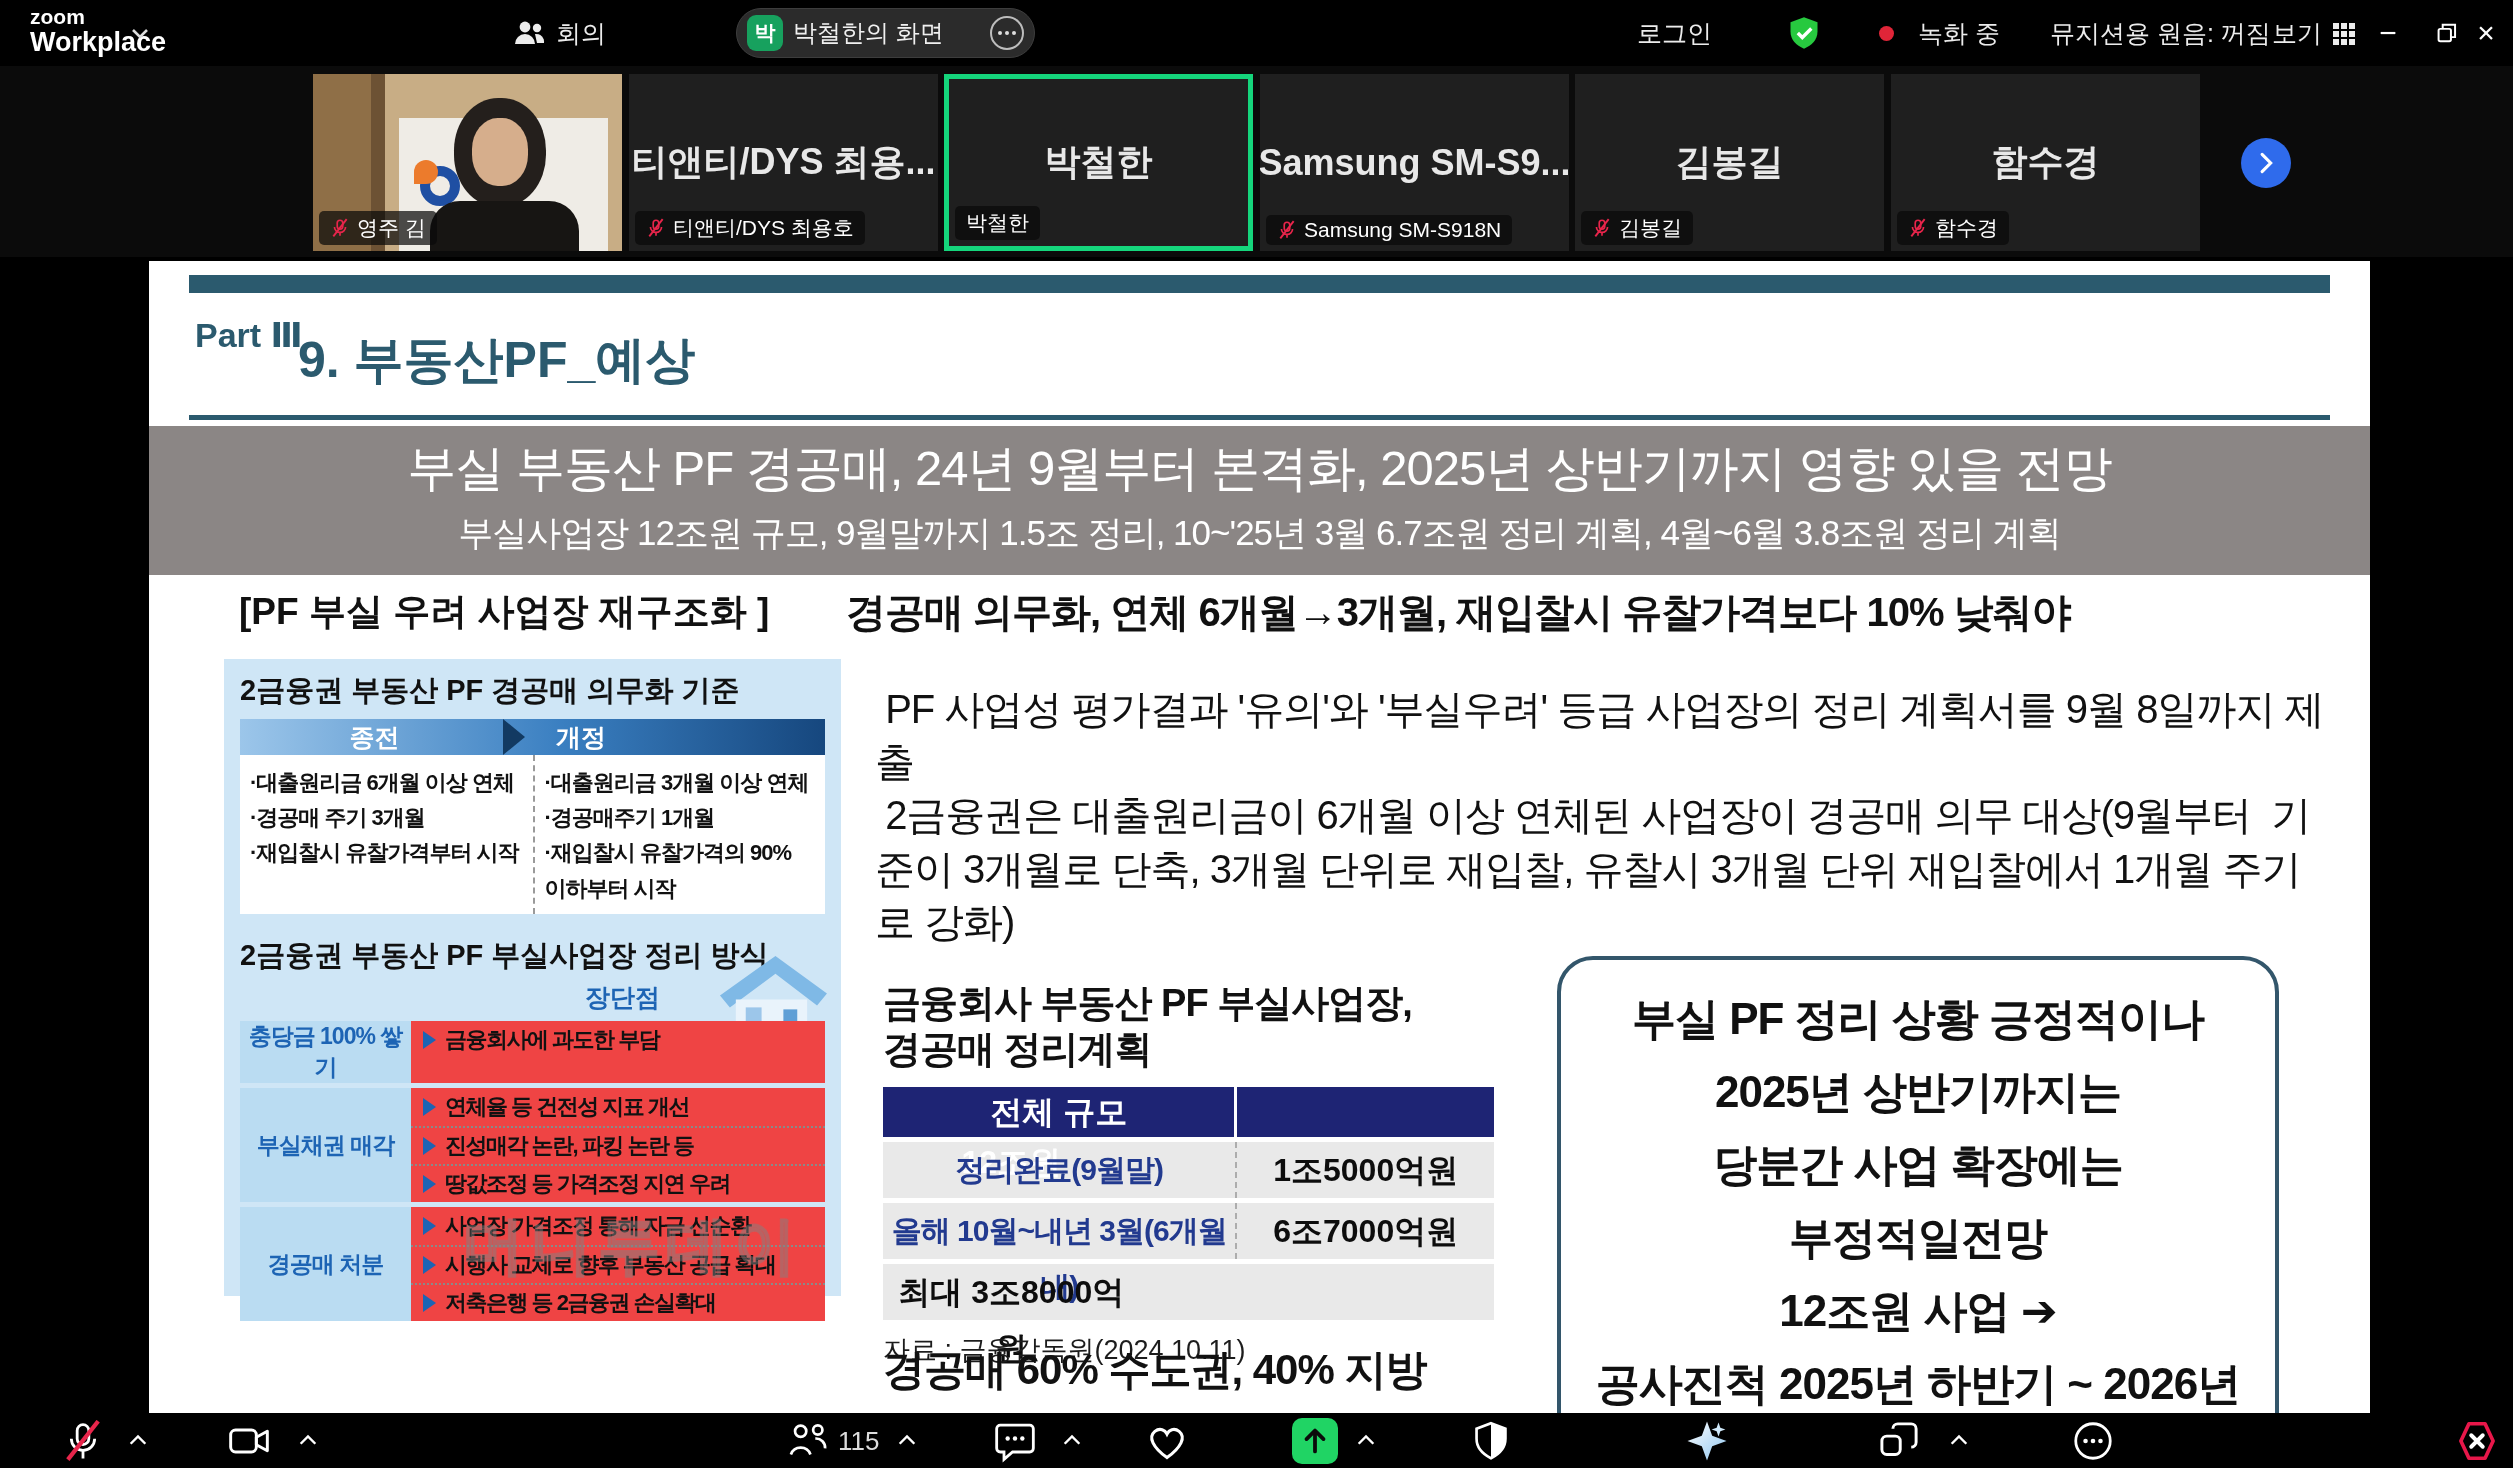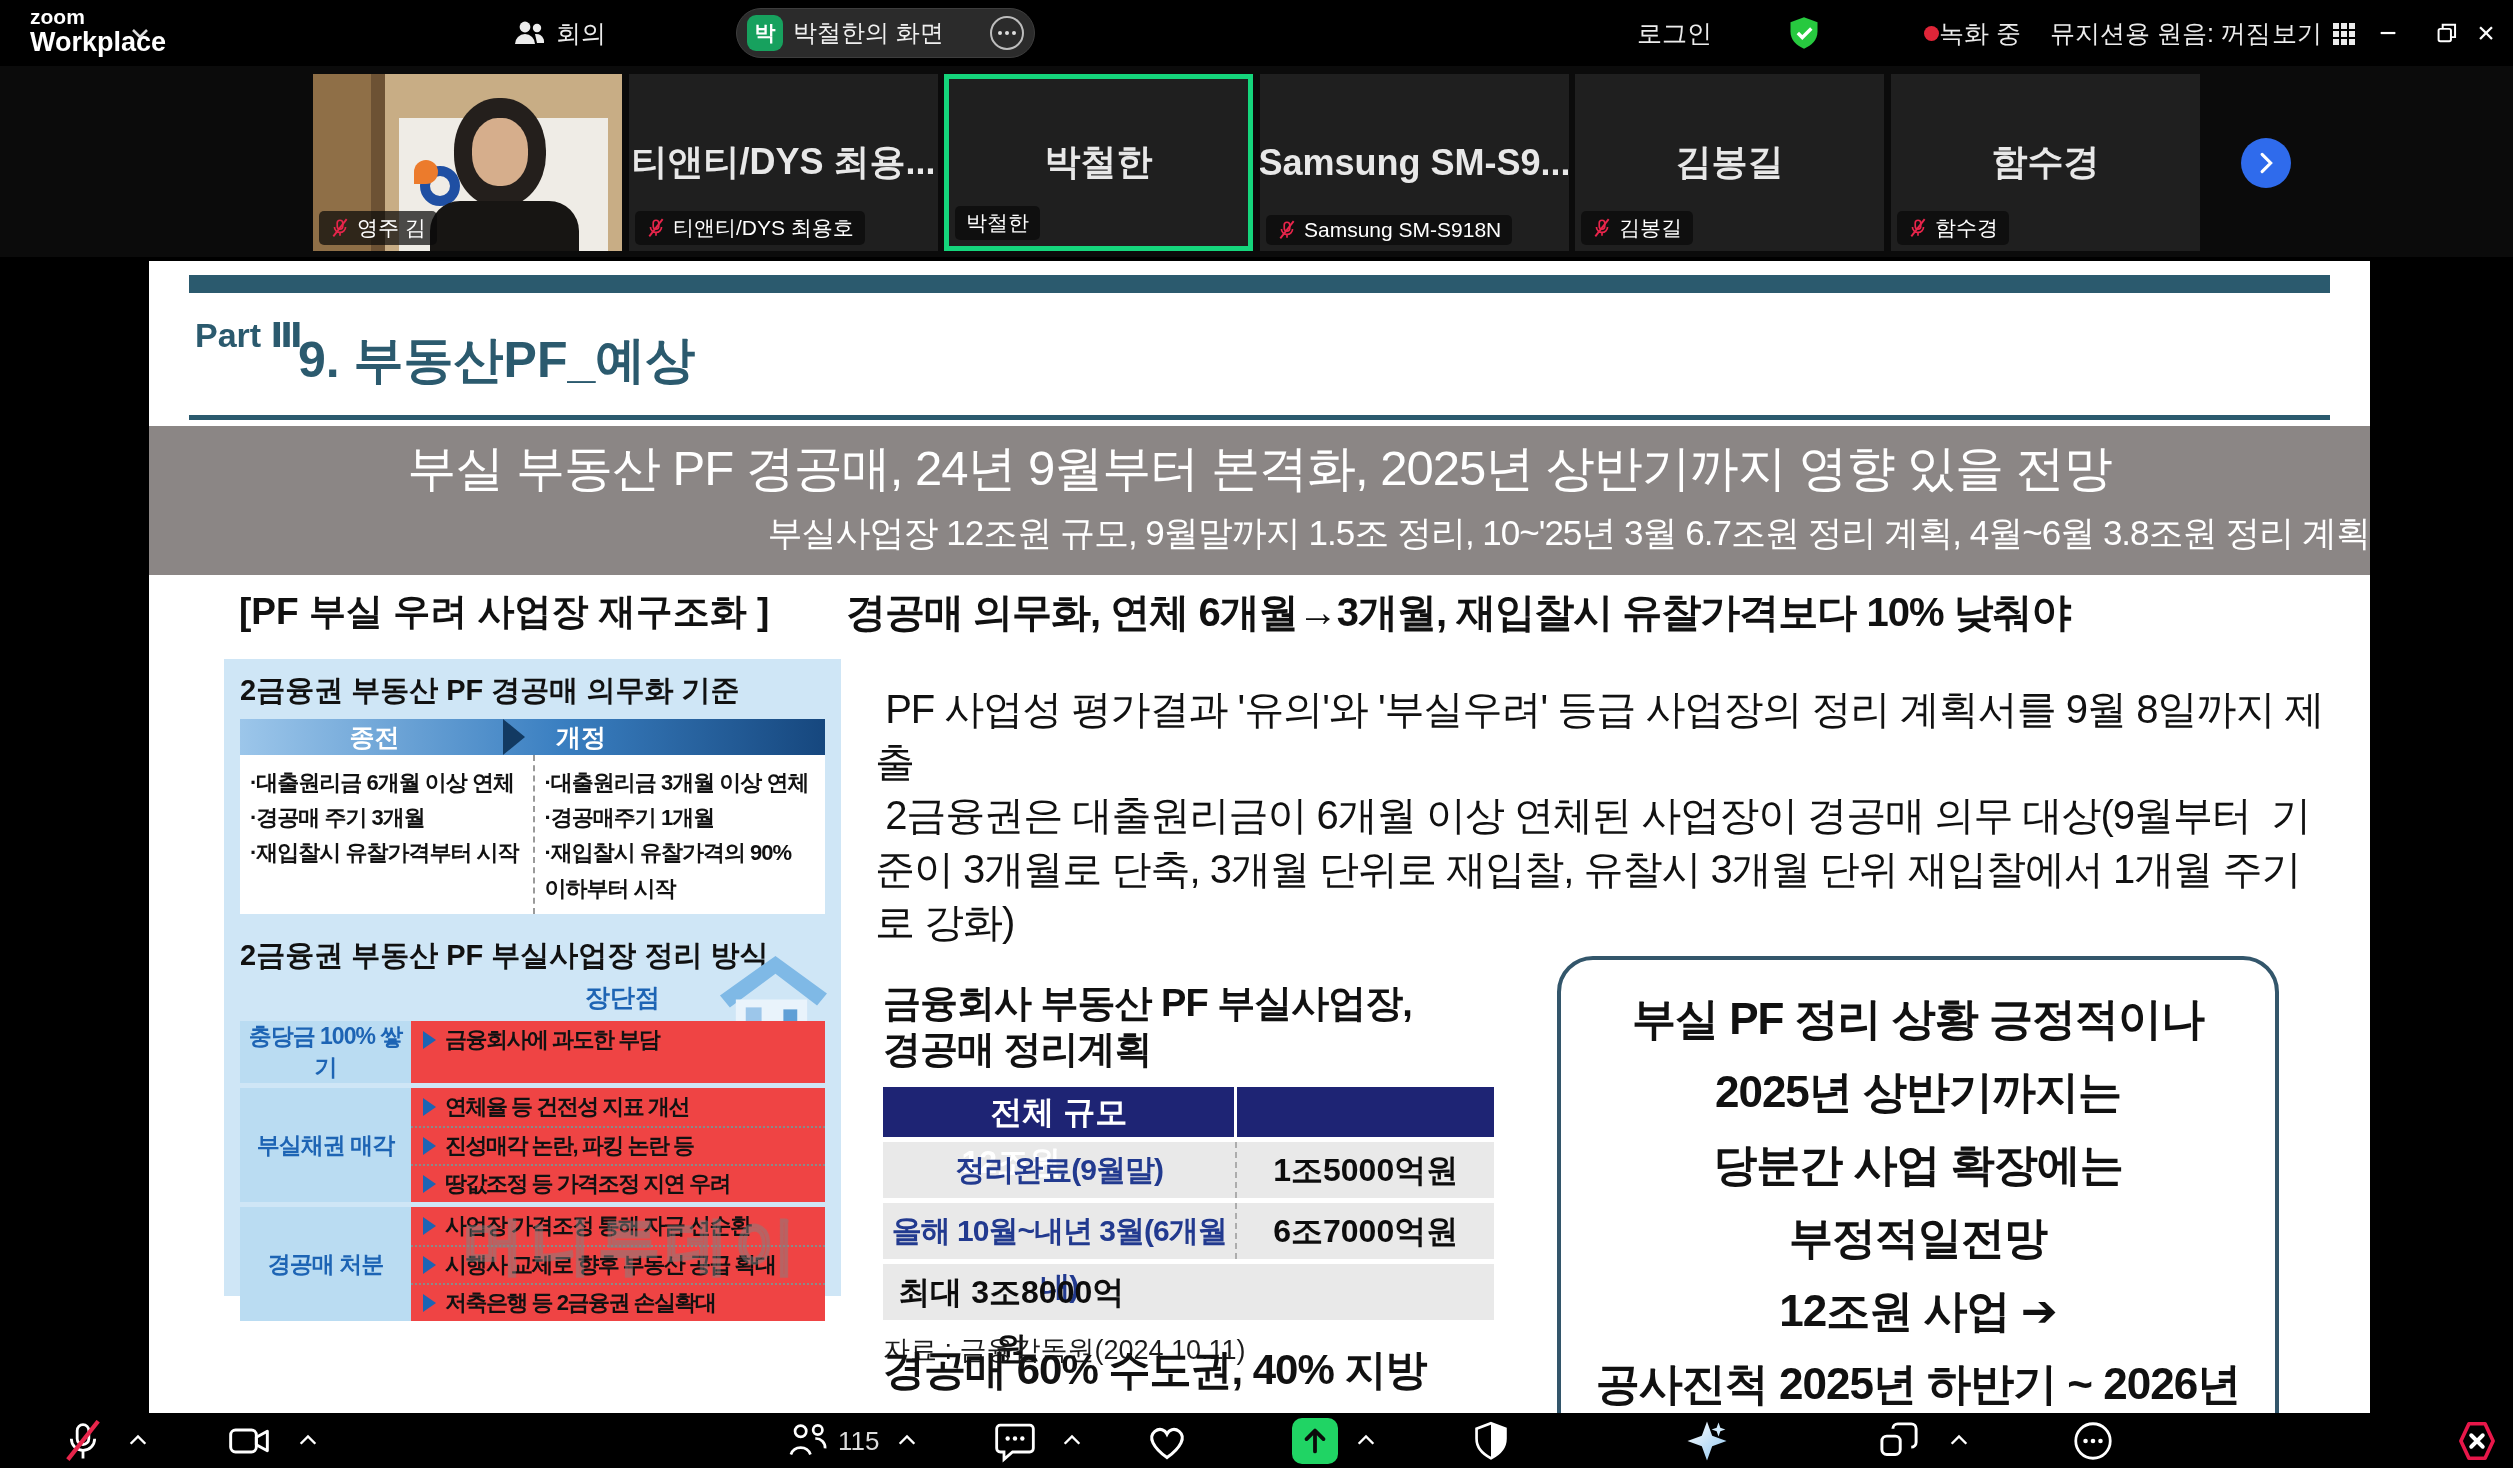--- a/index.html
+++ b/index.html
@@ -43,21 +43,21 @@
   .vt .body{position:absolute;left:117px;top:127px;width:149px;height:60px;border-radius:30px 30px 0 0;background:#171513;}
   
   #stage{position:absolute;left:0;top:257px;width:2513px;height:1156px;background:#000;}
   #slide{position:absolute;left:149px;top:4px;width:2221px;height:1152px;background:#fff;overflow:hidden;color:#111;}
   .tealbar{position:absolute;left:40px;top:14px;width:2141px;height:18px;background:var(--slide-teal);}
   .part{position:absolute;left:46px;top:54px;font-size:34px;font-weight:600;color:var(--slide-teal);}
   .stitle{position:absolute;left:149px;top:66px;font-size:50px;font-weight:800;color:var(--slide-teal);}
   .tealline{position:absolute;left:40px;top:154px;width:2141px;height:5px;background:var(--slide-teal);}
   .banner{position:absolute;left:0;top:165px;width:2221px;height:149px;background:var(--banner-gray);color:#fff;text-align:center;}
   .banner .l1{font-size:49px;margin-top:10px;letter-spacing:-1px;}
-  .banner .l2{font-size:35px;margin-top:8px;letter-spacing:-1px;text-align:right;}
+  .banner .l2{font-size:35px;margin-top:8px;letter-spacing:-1px;}
   .restr{position:absolute;left:90px;top:326px;font-size:37px;font-weight:800;}
   .headline{position:absolute;left:697px;top:324px;font-size:40px;font-weight:800;letter-spacing:-1px;}
   .para{position:absolute;left:726px;top:422px;width:1453px;font-size:40px;line-height:1.33;font-weight:500;white-space:pre-wrap;letter-spacing:-1px;}
   
   .info{position:absolute;left:75px;top:398px;width:617px;height:637px;background:var(--panel-blue);}
   .info .t1{position:absolute;left:16px;top:12px;font-size:29px;font-weight:800;}
   .gradhead{position:absolute;left:16px;top:60px;width:585px;height:36px;background:linear-gradient(90deg,#9cc6ea 0%,#3a7fc1 55%,#16477e 100%);}
   .gradhead .c1{position:absolute;left:0;width:46%;text-align:center;color:#fff;font-size:25px;font-weight:700;line-height:36px;}
   .gradhead .c2{position:absolute;left:54%;width:46%;color:#fff;font-size:25px;font-weight:700;line-height:36px;}
   .gradhead .notch{position:absolute;left:45%;top:0;width:0;height:0;border-top:18px solid transparent;border-bottom:18px solid transparent;border-left:22px solid #123a62;}
@@ -132,21 +132,21 @@
   </div>
   <div class="tb-item" style="left:1637px;">
     <span>로그인</span>
   </div>
   <div class="tb-item" style="left:1786px;">
     <svg width="36" height="36" viewBox="0 0 32 32">
       <path d="M16 2 l12 4.5 v8 c0 8-5 12.5-12 15.5 c-7-3-12-7.5-12-15.5 v-8z" fill="#27c93f"></path>
       <path d="M10.5 16 l4 4 l8-8" stroke="#fff" stroke-width="3" fill="none"></path>
     </svg>
   </div>
-  <div class="tb-item" style="left:1924px;gap:0;">
+  <div class="tb-item" style="left:1879px;gap:24px;">
     <span class="dot"></span>
     <span>녹화 중</span>
   </div>
   <div class="tb-item" style="left:2050px;">
     <span>뮤지션용 원음: 꺼짐</span>
   </div>
   <div class="tb-item" style="left:2272px;gap:8px;">
     <span>보기</span>
     <svg width="28" height="28" viewBox="0 0 28 28">
       <g fill="#ececec">

